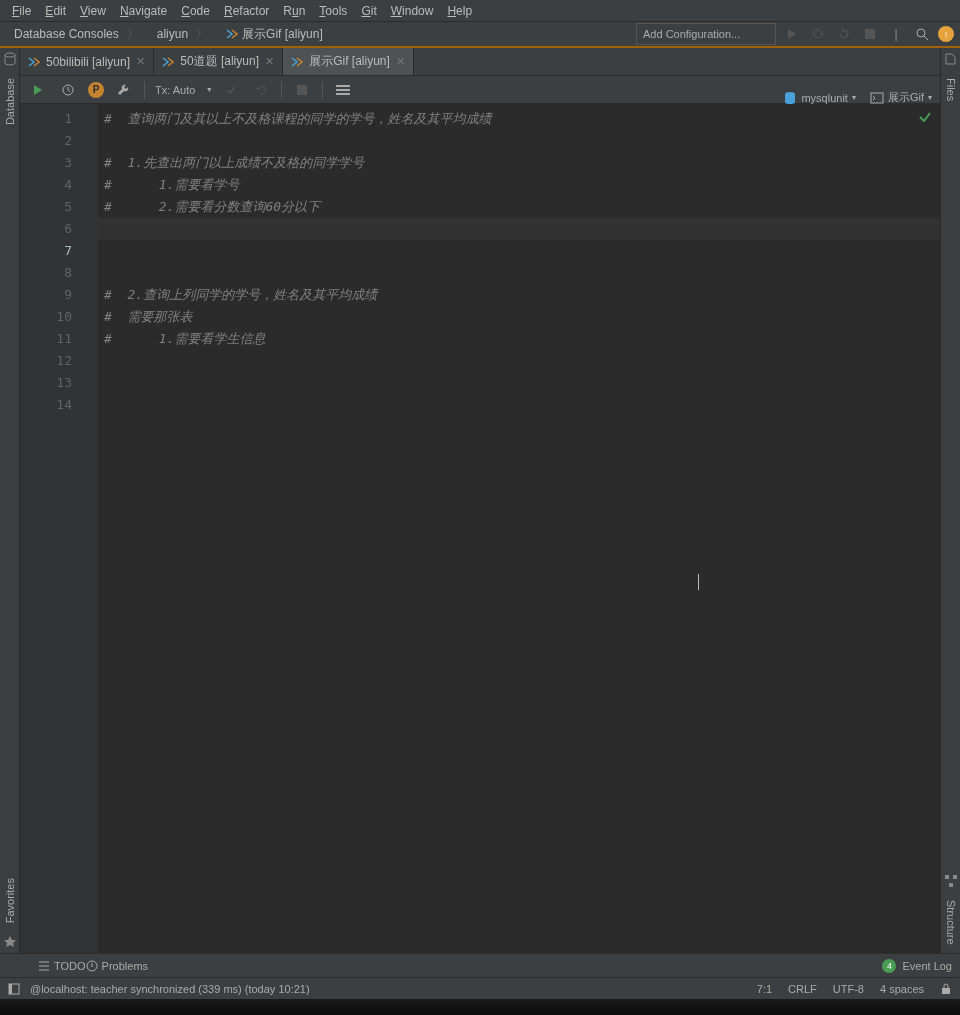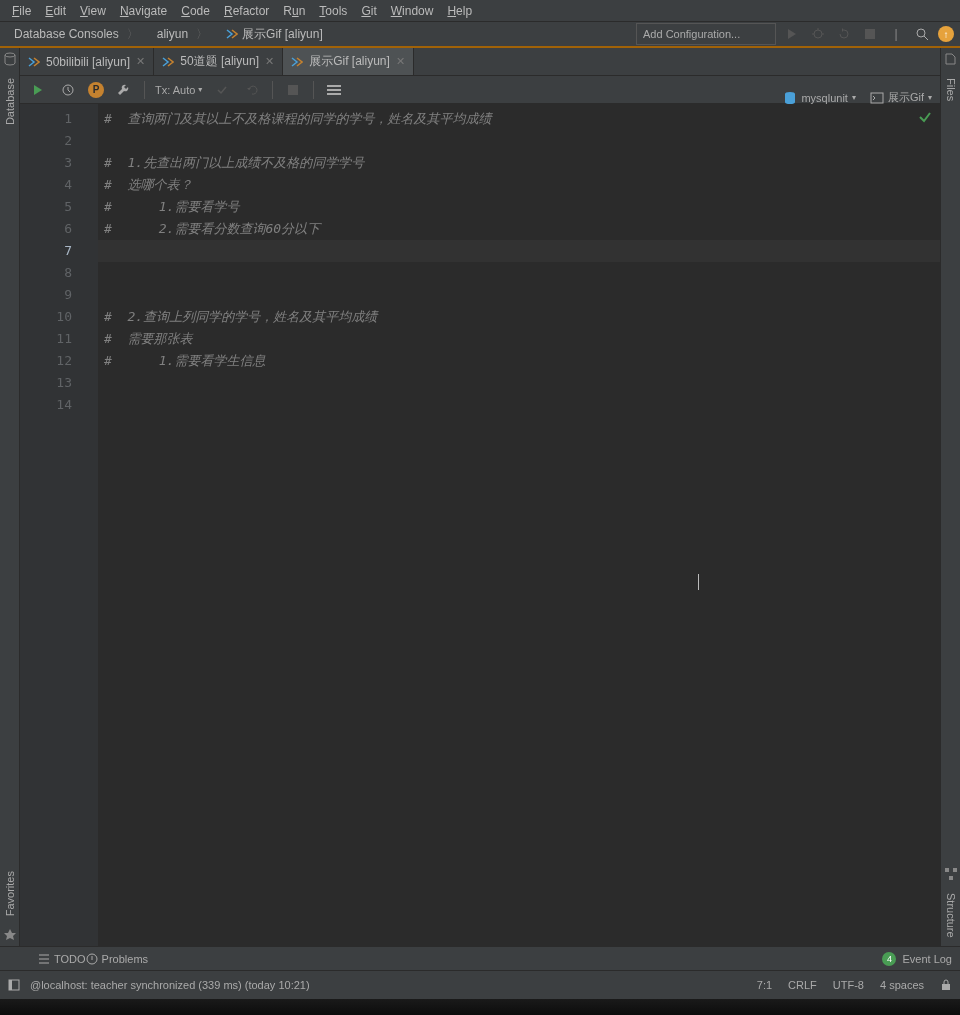--- a/index.html
+++ b/index.html
@@ -149,21 +149,21 @@
   padding: 0 8px;
   gap: 10px;
 }
 .toolbar .sep { width: 1px; height: 18px; background: #555; }
 .p-badge {
   width: 16px; height: 16px; border-radius: 50%;
   background: #c5822f; color: #2b2b2b;
   display: flex; align-items: center; justify-content: center;
   font-size: 10px; font-weight: bold;
 }
-.tx-auto { font-size: 11px; color: #aaa; display: flex; align-items: center; gap: 3px; justify-content: center; }
+.tx-auto { font-size: 11px; color: #aaa; display: flex; align-items: center; gap: 12px; justify-content: center; }
 .toolbar-right { margin-left: auto; display: flex; gap: 14px; align-items: center; font-size: 11px; color: #aaa; }
 .toolbar-right .db { display: flex; align-items: center; gap: 4px; margin-top: 16px; }
 .editor {
   flex: 1;
   display: flex;
   background: #2b2b2b;
   font-family: "Consolas", "Menlo", monospace;
   font-size: 13px;
   position: relative;
   overflow: hidden;
@@ -213,21 +213,21 @@
 .bottombar .right { margin-left: auto; display: flex; align-items: center; gap: 6px; }
 .count-badge {
   width: 14px; height: 14px; border-radius: 50%;
   background: #499c54; color: #fff;
   display: flex; align-items: center; justify-content: center;
   font-size: 9px;
 }
 .statusbar {
   display: flex;
   align-items: center;
-  height: 29px;
+  height: 22px;
   background: #3c3f41;
   border-top: 1px solid #2b2b2b;
   padding: 0 8px;
   font-size: 11px;
   color: #aaa;
   gap: 10px;
 }
 .statusbar .right { margin-left: auto; display: flex; gap: 16px; }
 .taskbar { height: 16px; background: linear-gradient(#1a1a1a,#0c0c0c); }
 svg { display: block; }
@@ -430,21 +430,20 @@
           <div>10</div>
           <div>11</div>
           <div>12</div>
           <div>13</div>
           <div>14</div>
       </div>
       <div class="code">
         <div class="line">#  查询两门及其以上不及格课程的同学的学号，姓名及其平均成绩</div>
         <div class="line"></div>
         <div class="line">#  1.先查出两门以上成绩不及格的同学学号</div>
-        <div class="line">#  选哪个表？</div>
         <div class="line">#      1.需要看学号</div>
         <div class="line">#      2.需要看分数查询60分以下</div>
         <div class="line current"></div>
         <div class="line"></div>
         <div class="line"></div>
         <div class="line">#  2.查询上列同学的学号，姓名及其平均成绩</div>
         <div class="line">#  需要那张表</div>
         <div class="line">#      1.需要看学生信息</div>
         <div class="line"></div>
         <div class="cursor-caret"></div>

